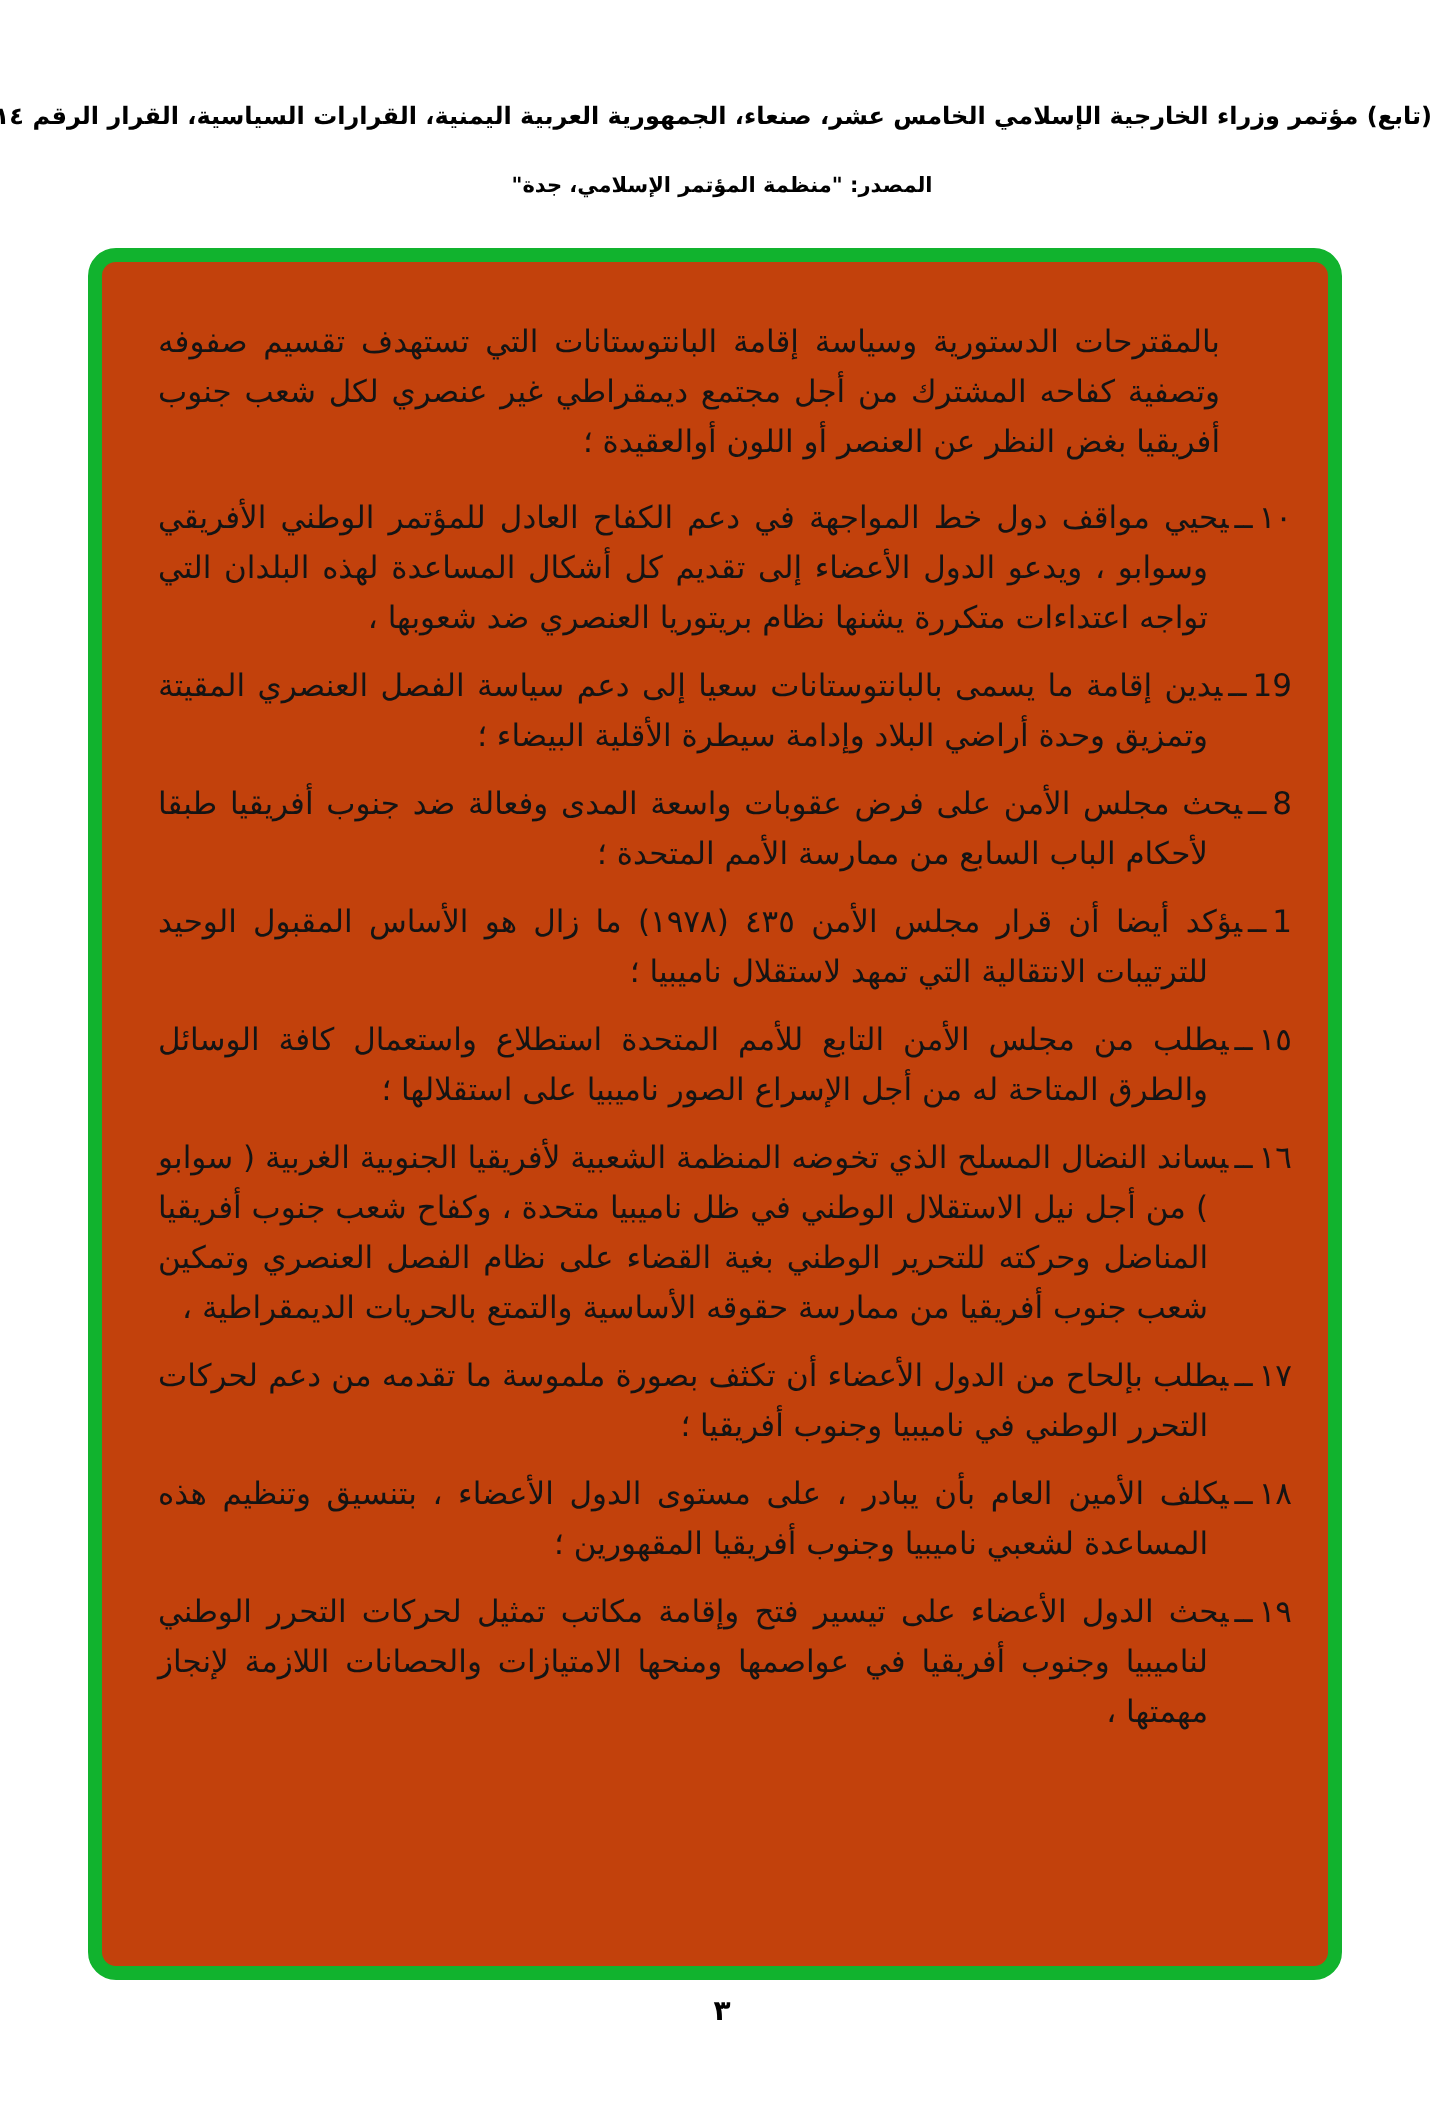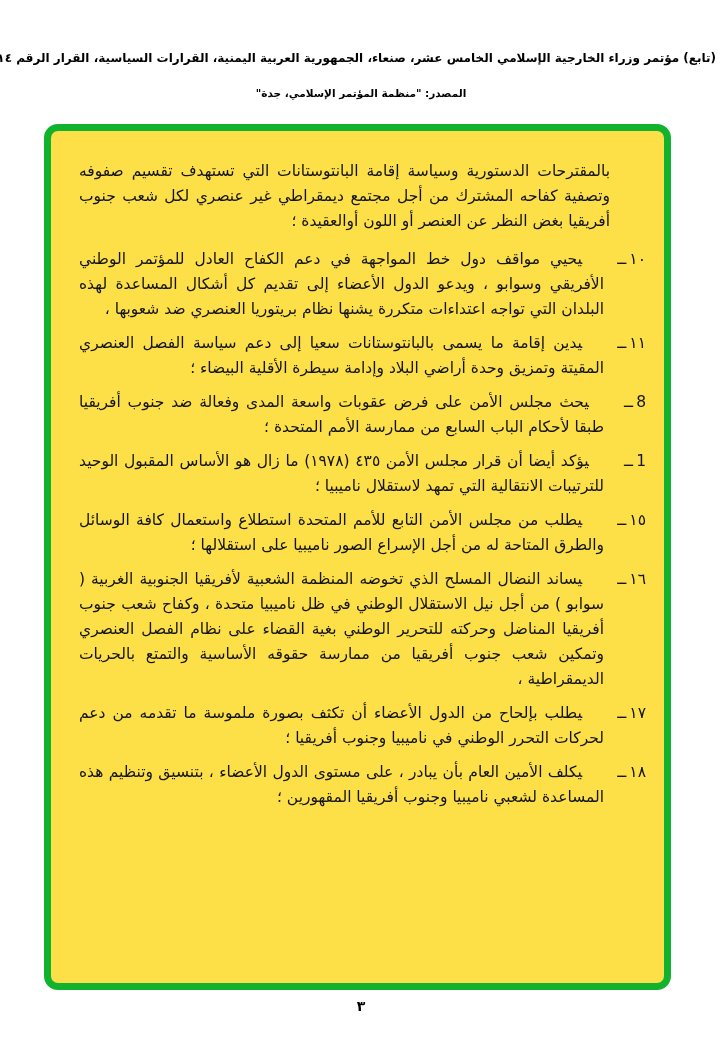--- a/index.html
+++ b/index.html
@@ -18,70 +18,71 @@
     font-size:10.5px; font-weight:bold; color:#000;
   }
 
   .res-box {
     position:absolute; left:44px; top:124px;
     width:627px; height:866px;
     border:7px solid #11b32e;
     border-radius:14px;
     padding:28px 18px 0 28px;
     direction:rtl;
-    background:#fde047;
+    background:#c2410c;
     overflow:hidden;
   }
 
   .intro-para {
     font-size:15.5px; line-height:25px;
     text-align:justify;
     padding-right:36px;
     margin-bottom:13px;
     color:#141414;
   }
   .res-item {
     font-size:15.5px; line-height:25px;
     text-align:justify;
     padding-right:42px; text-indent:-42px; 
     margin-bottom:9px;
     color:#141414;
   }
-  .item-num { white-space:nowrap;margin-left:32px; }
+  .item-num { white-space:nowrap; }
   .item-dash { padding:0 3px; }
 
   .page-number {
     position:absolute; top:998px; left:0; right:0;
     text-align:center;
     font-size:14px; font-weight:bold; color:#000;
   }
 </style>
 </head>
 <body>
 
 <div class="hdr-line1">(تابع) مؤتمر وزراء الخارجية الإسلامي الخامس عشر، صنعاء، الجمهورية العربية اليمنية، القرارات السياسية، القرار الرقم ١٥/١٤-س</div>
 <div class="hdr-line2">المصدر:  "منظمة المؤتمر الإسلامي، جدة"</div>
 
 <div class="res-box">
 
   <p class="intro-para">بالمقترحات الدستورية وسياسة إقامة البانتوستانات التي تستهدف تقسيم صفوفه وتصفية كفاحه المشترك من أجل مجتمع ديمقراطي غير عنصري لكل شعب جنوب أفريقيا بغض النظر عن العنصر أو اللون أوالعقيدة ؛</p>
 
   <p class="res-item"><span class="item-num"><span>١٠</span><span class="item-dash">ــ</span></span><span>يحيي مواقف دول خط المواجهة في دعم الكفاح العادل للمؤتمر الوطني الأفريقي وسوابو ، ويدعو الدول الأعضاء إلى تقديم كل أشكال المساعدة لهذه البلدان التي تواجه اعتداءات متكررة يشنها نظام بريتوريا العنصري ضد شعوبها ،</span></p>
 
-  <p class="res-item"><span class="item-num"><span>١١</span><span class="item-dash">ــ</span></span><span>يدين إقامة ما يسمى بالبانتوستانات سعيا إلى دعم سياسة الفصل العنصري المقيتة وتمزيق وحدة أراضي البلاد وإدامة سيطرة الأقلية البيضاء ؛</span></p>
+  <p class="res-item"><span class="item-num"><span>19</span><span class="item-dash">ــ</span></span><span>يدين إقامة ما يسمى بالبانتوستانات سعيا إلى دعم سياسة الفصل العنصري المقيتة وتمزيق وحدة أراضي البلاد وإدامة سيطرة الأقلية البيضاء ؛</span></p>
 
 
   <p class="res-item"><span class="item-num"><span>8</span><span class="item-dash">ــ</span></span><span>يحث مجلس الأمن على فرض عقوبات واسعة المدى وفعالة ضد جنوب أفريقيا طبقا لأحكام الباب السابع من ممارسة الأمم المتحدة ؛</span></p>
 
   <p class="res-item"><span class="item-num"><span>1</span><span class="item-dash">ــ</span></span><span>يؤكد أيضا أن قرار مجلس الأمن ٤٣٥ (١٩٧٨) ما زال هو الأساس المقبول الوحيد للترتيبات الانتقالية التي تمهد لاستقلال ناميبيا ؛</span></p>
 
   <p class="res-item"><span class="item-num"><span>١٥</span><span class="item-dash">ــ</span></span><span>يطلب من مجلس الأمن التابع للأمم المتحدة استطلاع واستعمال كافة الوسائل والطرق المتاحة له من أجل الإسراع الصور ناميبيا على استقلالها ؛</span></p>
 
   <p class="res-item"><span class="item-num"><span>١٦</span><span class="item-dash">ــ</span></span><span>يساند النضال المسلح الذي تخوضه المنظمة الشعبية لأفريقيا الجنوبية الغربية ( سوابو ) من أجل نيل الاستقلال الوطني في ظل ناميبيا متحدة ، وكفاح شعب جنوب أفريقيا المناضل وحركته للتحرير الوطني بغية القضاء على نظام الفصل العنصري وتمكين شعب جنوب أفريقيا من ممارسة حقوقه الأساسية والتمتع بالحريات الديمقراطية ،</span></p>
 
   <p class="res-item"><span class="item-num"><span>١٧</span><span class="item-dash">ــ</span></span><span>يطلب بإلحاح من الدول الأعضاء أن تكثف بصورة ملموسة ما تقدمه من دعم لحركات التحرر الوطني في ناميبيا وجنوب أفريقيا ؛</span></p>
 
   <p class="res-item"><span class="item-num"><span>١٨</span><span class="item-dash">ــ</span></span><span>يكلف الأمين العام بأن يبادر ، على مستوى الدول الأعضاء ، بتنسيق وتنظيم هذه المساعدة لشعبي ناميبيا وجنوب أفريقيا المقهورين ؛</span></p>
 
+  <p class="res-item"><span class="item-num"><span>١٩</span><span class="item-dash">ــ</span></span><span>يحث الدول الأعضاء على تيسير فتح وإقامة مكاتب تمثيل لحركات التحرر الوطني لناميبيا وجنوب أفريقيا في عواصمها ومنحها الامتيازات والحصانات اللازمة لإنجاز مهمتها ،</span></p>
 
 </div>
 
 <div class="page-number">٣</div>
 
 </body></html>

